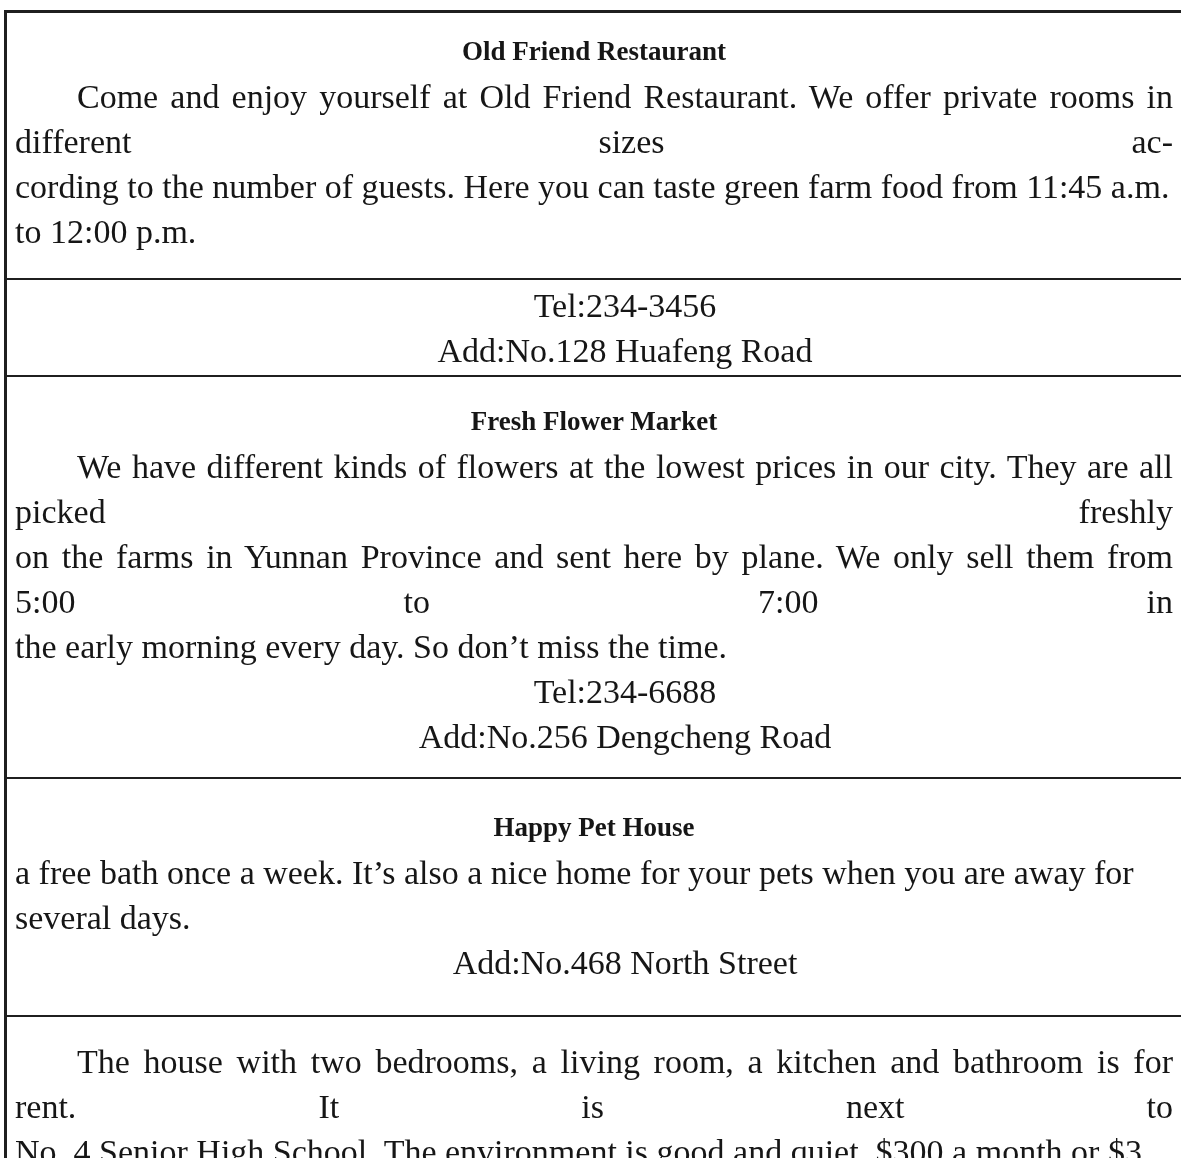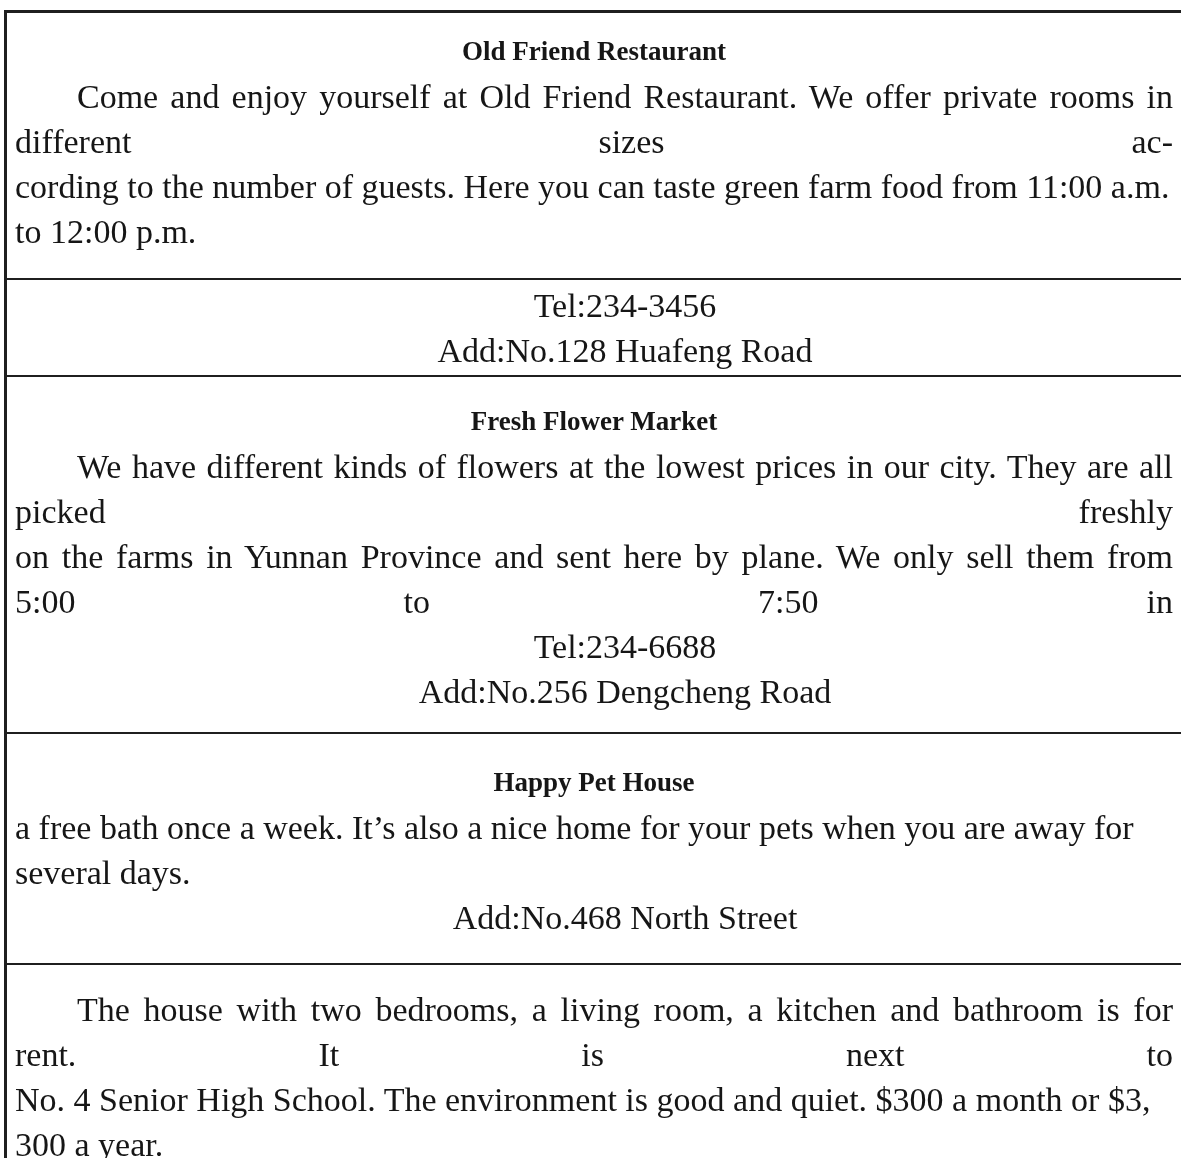--- a/index.html
+++ b/index.html
@@ -26,21 +26,21 @@
   }
   .row {
     border-bottom: 2px solid #1f1f1f;
     padding-left: 8px;
     padding-right: 8px;
   }
   .row:last-child { border-bottom: none; }
   .row-intro    { padding-top: 16px; padding-bottom: 24px; }
   .row-contact  { padding-top: 3px;  padding-bottom: 2px; }
   .row-flower   { padding-top: 22px; padding-bottom: 18px; }
-  .row-pet      { padding-top: 26px; padding-bottom: 23px; }
+  .row-pet      { padding-top: 26px; padding-bottom: 30px; }
   .row-house    { padding-top: 22px; padding-bottom: 14px; }
   .t {
     font-size: 27px;
     font-weight: bold;
     text-align: center;
     line-height: 45px;
     margin: 0;
   }
   .ln {
     font-size: 34px;
@@ -54,32 +54,33 @@
   .ct  { padding-left: 62px; text-align: center; }
 </style>
 </head>
 <body>
 
 <div class="board">
 
   <div class="row row-intro">
     <h2 class="t">Old Friend Restaurant</h2>
     <p class="ln ind str">Come and enjoy yourself at Old Friend Restaurant. We offer private rooms in different sizes ac-</p>
-    <p class="ln">cording to the number of guests. Here you can taste green farm food from 11:00 a.m. to 12:00 p.m.</p>
+    <p class="ln">cording to the number of guests. Here you can taste green farm food from 11:45 a.m. to 12:00 p.m.</p>
   </div>
 
   <div class="row row-contact">
     <p class="ln ct">Tel:234-3456</p>
     <p class="ln ct">Add:No.128 Huafeng Road</p>
   </div>
 
   <div class="row row-flower">
     <h2 class="t">Fresh Flower Market</h2>
     <p class="ln ind str">We have different kinds of flowers at the lowest prices in our city. They are all picked freshly</p>
-    <p class="ln str">on the farms in Yunnan Province and sent here by plane. We only sell them from 5:00 to 7:50 in</p>
+    <p class="ln str">on the farms in Yunnan Province and sent here by plane. We only sell them from 5:00 to 7:00 in</p>
+    <p class="ln">the early morning every day. So don’t miss the time.</p>
     <p class="ln ct">Tel:234-6688</p>
     <p class="ln ct">Add:No.256 Dengcheng Road</p>
   </div>
 
   <div class="row row-pet">
     <h2 class="t">Happy Pet House</h2>
     <p class="ln">a free bath once a week. It’s also a nice home for your pets when you are away for several days.</p>
     <p class="ln ct">Add:No.468 North Street</p>
   </div>
 

